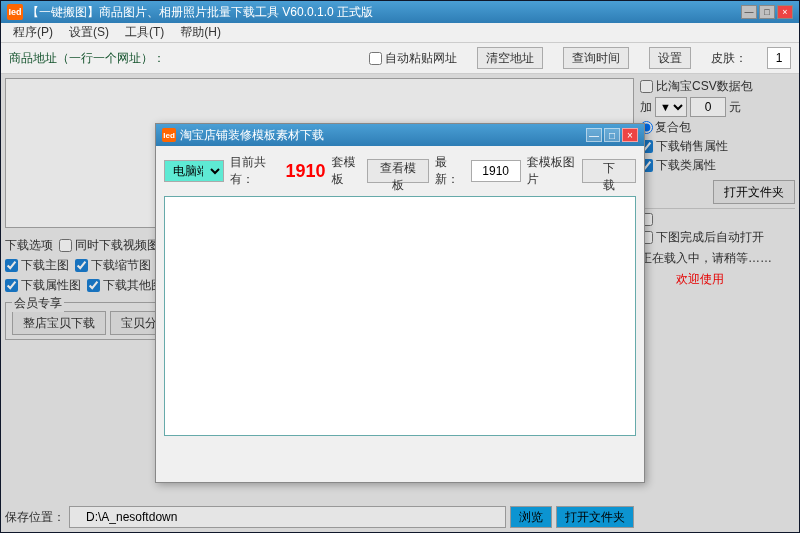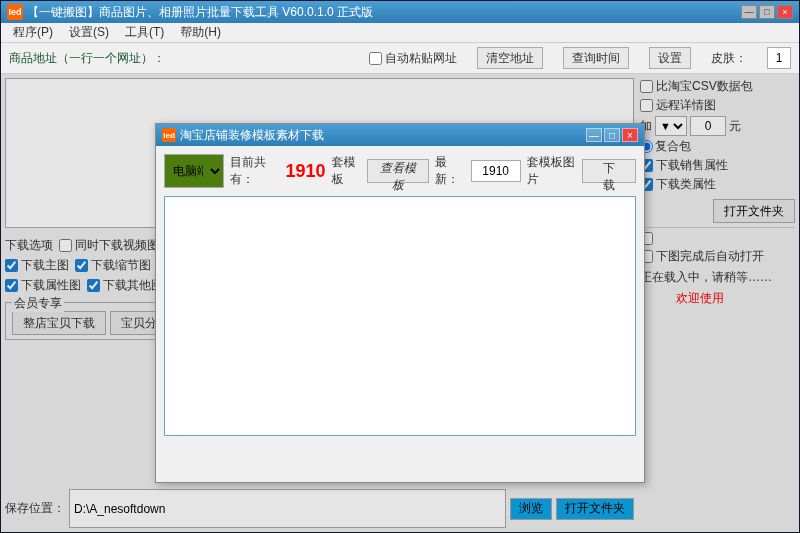--- a/index.html
+++ b/index.html
@@ -136,24 +136,24 @@
       padding: 0 10px;
       background: #e8e8e8;
       border: 1px solid #aaa;
       cursor: pointer;
       font-size: 12px;
       color: #333;
     }
     .save-label { font-size: 12px; color: #333; }
     .save-input {
       flex: 1;
-      height: 39px;
+      height: 22px;
       border: 1px solid #aaa;
       background: white;
-      padding: 0 4px;
+      padding: 0 16px;
       font-size: 12px;
     }
     .save-btn {
       height: 22px;
       padding: 0 8px;
       background: #0ea5e9;
       border: 1px solid #aaa;
       cursor: pointer;
       font-size: 12px;
     }
@@ -224,23 +224,23 @@
     }
 
     
     .dialog-toolbar {
       display: flex;
       align-items: center;
       gap: 6px;
       margin-bottom: 8px;
     }
     .dialog-select {
-      height: 34px;
-      border: 1px solid #aaa;
-      background: #4d7c0f;
+      height: 22px;
+      border: 1px solid #aaa;
+      background: #5eead4;
       font-size: 12px;
       padding: 0 4px;
       min-width: 60px;
     }
     .dialog-text {
       font-size: 12px;
       color: #333;
     }
     .dialog-count {
       font-size: 18px;
@@ -248,21 +248,20 @@
       color: #ff0000;
     }
     .dialog-action-btn {
       height: 24px;
       padding: 0 10px;
       background: #e8e8e8;
       border: 1px solid #aaa;
       cursor: pointer;
       font-size: 12px;
       color: #333;
-      font-style: italic;
     }
     .dialog-latest-input {
       width: 50px;
       height: 22px;
       border: 1px solid #aaa;
       background: white;
       text-align: center;
       font-size: 12px;
     }
     .dialog-download-btn {
@@ -528,26 +527,20 @@
       </div>
 
       <div class="main-right">
         <div class="right-group">
           <div class="right-row">
             <label class="checkbox-item">
               <input type="checkbox" style="">
               <span>比淘宝CSV数据包</span>
             </label>
           </div>
-          <div class="right-row">
-            <label class="checkbox-item">
-              <input type="checkbox" style="">
-              <span>远程详情图</span>
-            </label>
-          </div>
           <div class="right-row" style="gap:3px;">
             <span class="right-text">加</span>
             <select class="right-select-small">
               <option>▼</option>
             </select>
             <input class="right-input-small" type="text" value="0" style="">
             <span class="right-text">元</span>
           </div>
           <div class="right-row">
             <label class="radio-item">

